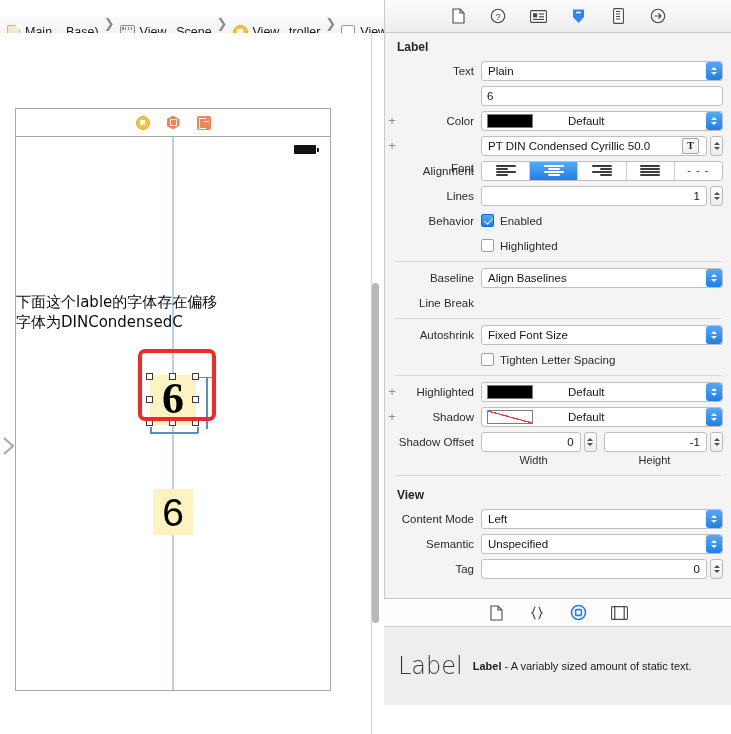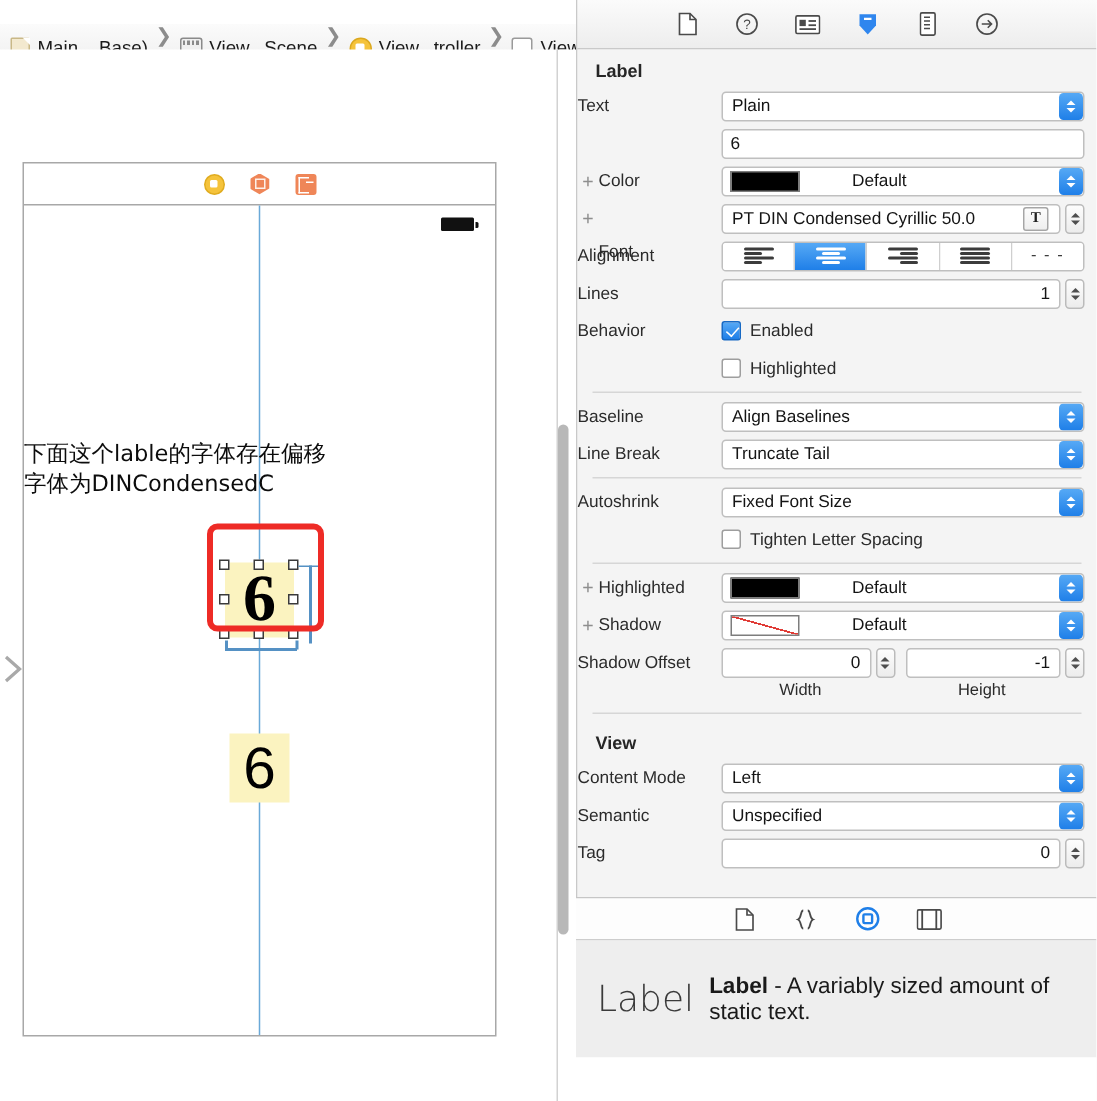--- a/index.html
+++ b/index.html
@@ -184,21 +184,21 @@
   }
 
   .sect-title {
     font-size: 12px; font-weight: bold; color: #262626;
     padding: 7px 0 6px 12px;
   }
   .sep { height: 1px; background: #d6d6d6; margin: 5px 10px; }
 
   .row { display: flex; align-items: center; height: 21px; margin-bottom: 4px; padding-right: 8px; }
   .row-lbl {
-    width: 96px; flex: 0 0 96px; padding-right: 7px;
+    width: 96px; flex: 0 0 96px; text-align: right; padding-right: 7px;
     font-size: 11.5px; color: #2b2b2b; white-space: nowrap;
   }
   .plus {
     width: 14px; flex: 0 0 14px; text-align: center;
     font-size: 13px; color: #8e8e8e; line-height: 1;
   }
 
   .field {
     flex: 1 1 auto; height: 20px; background: #fff;
     border: 1px solid #bfbfbf; border-radius: 3px;
@@ -294,21 +294,21 @@
   .lib-tabs {
     height: 28px; background: #fdfdfd; border-bottom: 1px solid #cdcdcd;
     display: flex; align-items: center; justify-content: center; gap: 24px;
   }
   .lib-tab { width: 17px; height: 17px; display: flex; align-items: center; justify-content: center; }
   .lib-content { background: #eeeeee; height: 78px; display: flex; align-items: center; padding: 0 14px; }
   .lib-big {
     font-family: "DejaVu Sans", sans-serif; font-size: 24px;
     color: #3a3a3a; font-weight: 300; margin-right: 10px;
   }
-  .lib-desc { font-size: 15px; color: #1a1a1a; }
+  .lib-desc { font-size: 11px; color: #1a1a1a; }
   .lib-desc b { font-weight: bold; }
   .lib-foot { height: 28px; background: #fff; }
 </style>
 </head>
 <body>
 
 <div id="app">
 
   <div class="jumpbar">
     <div class="crumb">
@@ -553,27 +553,20 @@
           <span class="combo-val">Align Baselines</span>
           <span class="combo-arrow">
               <i class="ca up"></i>
               <i class="ca dn"></i>
             </span>
         </div>
       </div>
 
       <div class="row">
         <span class="row-lbl">Line Break</span>
-        <div class="field combo">
-          <span class="combo-val">Truncate Tail</span>
-          <span class="combo-arrow">
-              <i class="ca up"></i>
-              <i class="ca dn"></i>
-            </span>
-        </div>
       </div>
 
       <div class="sep"></div>
 
       <div class="row">
         <span class="row-lbl">Autoshrink</span>
         <div class="field combo">
           <span class="combo-val">Fixed Font Size</span>
           <span class="combo-arrow">
               <i class="ca up"></i>

